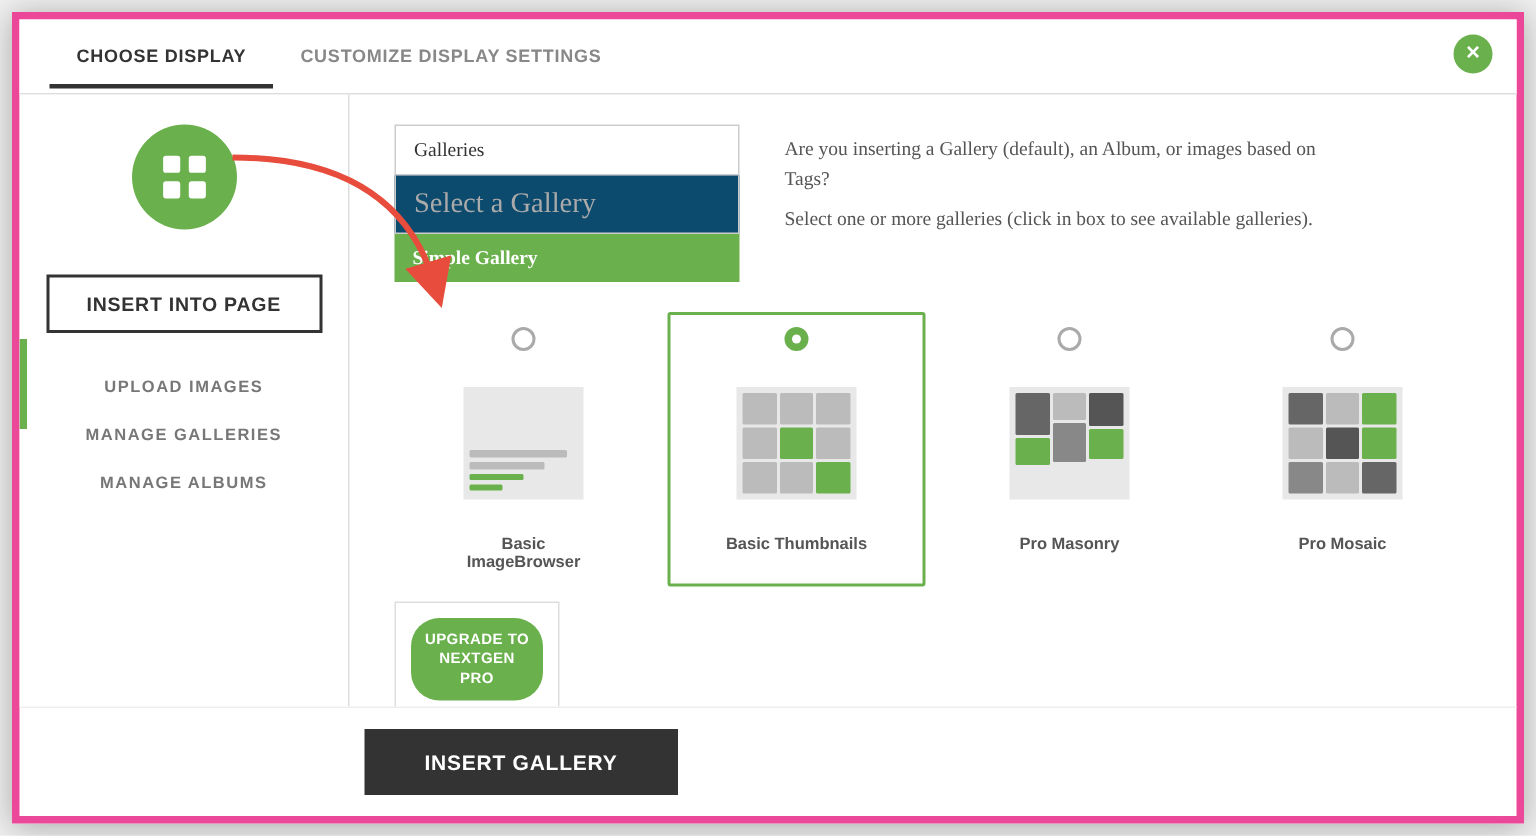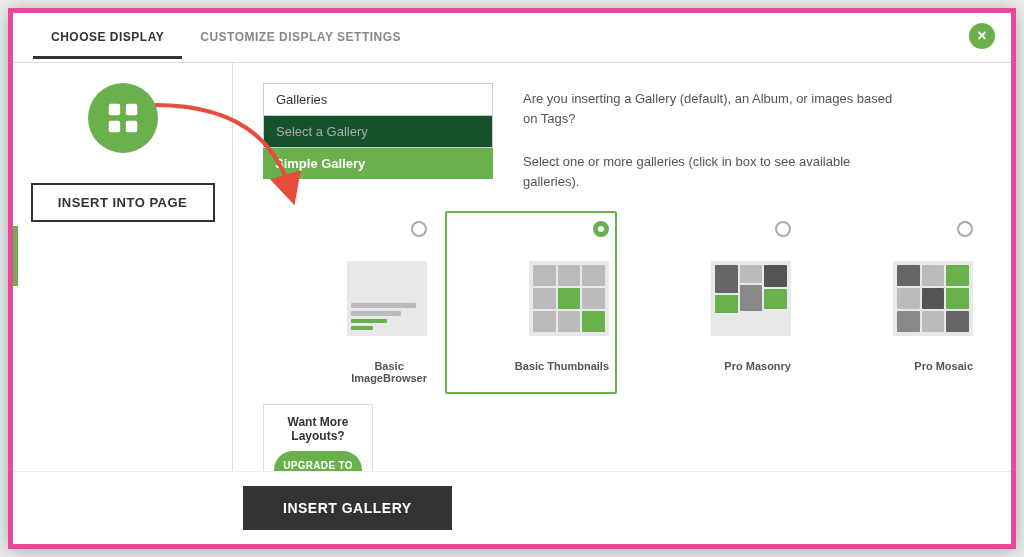--- a/index.html
+++ b/index.html
@@ -172,23 +172,23 @@
       font-size: 13px;
       color: #333;
       background: #fff;
       width: 100%;
     }
 
     .gallery-name-input {
       border: 1px solid #ccc;
       border-top: none;
       padding: 8px 12px;
-      font-size: 13px;
+      font-size: 19px;
       color: #aaa;
-      background: #14532d;
+      background: #0c4a6e;
       width: 100%;
     }
 
     .gallery-dropdown-item {
       background: #6ab04c;
       color: #fff;
       padding: 8px 12px;
       font-size: 13px;
       font-weight: bold;
       width: 100%;
@@ -207,21 +207,21 @@
     .gallery-grid {
       display: grid;
       grid-template-columns: repeat(4, 1fr);
       gap: 10px;
       margin-top: 8px;
     }
 
     .gallery-option {
       display: flex;
       flex-direction: column;
-      align-items: flex-end;
+      align-items: center;
       gap: 24px;
       cursor: pointer;
       border: 2px solid transparent;
       padding: 8px 6px 8px;
       border-radius: 2px;
     }
 
     .gallery-option.selected {
       border: 2px solid #6ab04c;
     }
@@ -472,33 +472,38 @@
         <svg viewBox="0 0 40 40" fill="none" xmlns="http://www.w3.org/2000/svg">
           <rect x="5" y="5" width="12" height="12" rx="2" fill="white"></rect>
           <rect x="23" y="5" width="12" height="12" rx="2" fill="white"></rect>
           <rect x="5" y="23" width="12" height="12" rx="2" fill="white"></rect>
           <rect x="23" y="23" width="12" height="12" rx="2" fill="white"></rect>
         </svg>
       </div>
 
       <div class="insert-btn">INSERT INTO PAGE</div>
 
+      <div class="sidebar-nav">
+        <div class="sidebar-nav-item">UPLOAD IMAGES</div>
+        <div class="sidebar-nav-item">MANAGE GALLERIES</div>
+        <div class="sidebar-nav-item">MANAGE ALBUMS</div>
+      </div>
     </div>
 
     <div class="main-content">
 
-      <div style="display:flex; gap:30px; align-items:flex-start;">
+      <div style="display:flex; gap:30px; align-items:flex-start;font-family:Liberation Serif, serif;">
 
         <div class="gallery-selector">
           <div class="gallery-type-select">Galleries</div>
           <div class="gallery-name-input" style="color:#aaa;">Select a Gallery</div>
           <div class="gallery-dropdown-item">Simple Gallery</div>
         </div>
 
-        <div style="display:flex; flex-direction:column; gap:24px; padding-top:6px;">
+        <div style="display:flex; flex-direction:column; gap:8px; padding-top:6px;">
           <div class="info-text">Are you inserting a Gallery (default), an Album, or images based on Tags?</div>
           <div class="info-text">Select one or more galleries (click in box to see available galleries).</div>
         </div>
       </div>
 
       <div class="gallery-grid">
 
         <div class="gallery-option">
           <div class="radio-dot"></div>
           <div class="thumb-imagebrowser">
@@ -558,21 +563,20 @@
             <div class="pm-cell" style="background:#555;"></div>
             <div class="pm-cell" style="background:#6ab04c;"></div>
             <div class="pm-cell" style="background:#888;"></div>
             <div class="pm-cell light"></div>
             <div class="pm-cell" style="background:#666;"></div>
           </div>
           <div class="gallery-label">Pro Mosaic</div>
         </div>
 
         <div class="upgrade-box">
-          <div class="upgrade-title">Want More Layouts?</div>
           <div class="upgrade-btn">UPGRADE TO<br>NEXTGEN PRO</div>
           <div class="upgrade-discount">Get 50% Off Now!</div>
         </div>
 
       </div>
     </div>
   </div>
 
   <div class="modal-footer">
     <button class="insert-gallery-btn">INSERT GALLERY</button>

